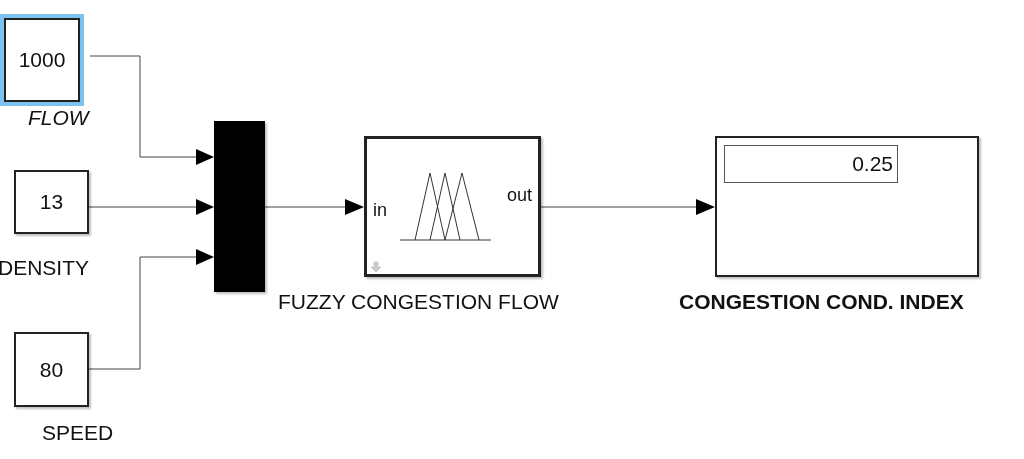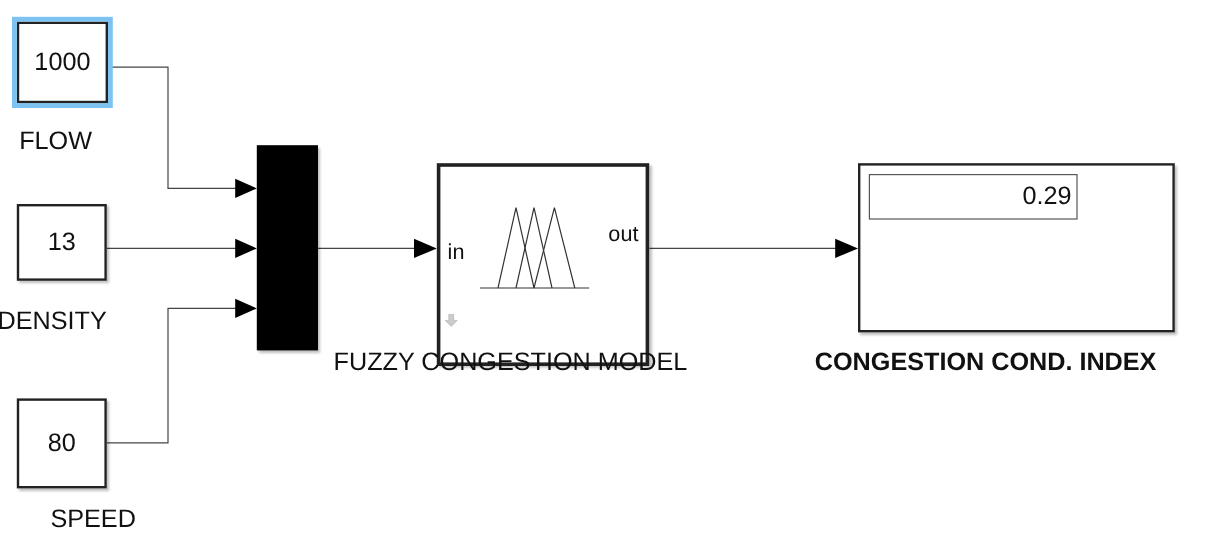--- a/index.html
+++ b/index.html
@@ -27,48 +27,48 @@
   <polyline points="89,369 140,369 140,257 198,257" fill="none" stroke="#444" stroke-width="1"></polyline>
   <polygon points="196,249 214,257 196,265" fill="#000"></polygon>
 
   <polyline points="265,207 348,207" fill="none" stroke="#444" stroke-width="1"></polyline>
   <polygon points="345,199 364,207 345,215" fill="#000"></polygon>
 
   <polyline points="541,207 698,207" fill="none" stroke="#444" stroke-width="1"></polyline>
   <polygon points="696,199 715,207 696,215" fill="#000"></polygon>
 </svg>
 
-<div class="blk sel" style="left:14px; top:18px; width:76px; height:68px;">
+<div class="blk sel" style="left:4px; top:18px; width:76px; height:84px;">
   <div class="const-val">1000</div>
 </div>
-<div class="lbl" style="left:16px; top:106px;">FLOW</div>
+<div class="lbl" style="left:28px; top:106px;font-style:italic;">FLOW</div>
 
 <div class="blk" style="left:14px; top:170px; width:75px; height:64px;">
   <div class="const-val">13</div>
 </div>
 <div class="lbl" style="left:-2px; top:256px;">DENSITY</div>
 
 <div class="blk" style="left:14px; top:332px; width:75px; height:75px;">
   <div class="const-val">80</div>
 </div>
 <div class="lbl" style="left:10px; top:421px;margin-left:32px;">SPEED</div>
 
 <div class="mux" style="left:214px; top:121px; width:51px; height:171px;"></div>
 
-<div class="blk" style="left:364px; top:136px; width:177px; height:169px; border-width:3px;text-align:center;">
+<div class="blk" style="left:364px; top:136px; width:177px; height:141px; border-width:3px;text-align:center;">
   <span class="port" style="left:6px; top:61px;">in</span>
   <span class="port" style="right:6px; top:46px;">out</span>
   <svg width="177" height="141" style="position:absolute; left:-3px; top:-3px;">
     <line x1="36" y1="104" x2="127" y2="104" stroke="#333" stroke-width="1"></line>
     <polyline points="51,104 66,37 81,104" fill="none" stroke="#333" stroke-width="1"></polyline>
     <polyline points="66,104 81,37 96,104" fill="none" stroke="#333" stroke-width="1"></polyline>
     <polyline points="81,104 98,37 115,104" fill="none" stroke="#333" stroke-width="1"></polyline>
   </svg>
   <svg width="12" height="12" style="position:absolute; left:3px; top:122px;">
     <path d="M4,1 L8,1 L8,6 L11,6 L6,11 L1,6 L4,6 Z" fill="#ccc" stroke="#aaa" stroke-width="0.5"></path>
   </svg>
 </div>
-<div class="lbl" style="left:278px; top:290px;">FUZZY CONGESTION MODEL</div>
+<div class="lbl" style="left:278px; top:290px;">FUZZY CONGESTION FLOW</div>
 
 <div class="blk" style="left:715px; top:136px; width:264px; height:141px;">
-  <div class="disp-field" style="left:7px; top:7px; width:174px; height:38px; line-height:36px;">0.29</div>
+  <div class="disp-field" style="left:7px; top:7px; width:174px; height:38px; line-height:36px;">0.25</div>
 </div>
 <div class="lbl" style="left:679px; top:290px;font-weight:bold;">CONGESTION COND. INDEX</div>
 
 </body></html>

